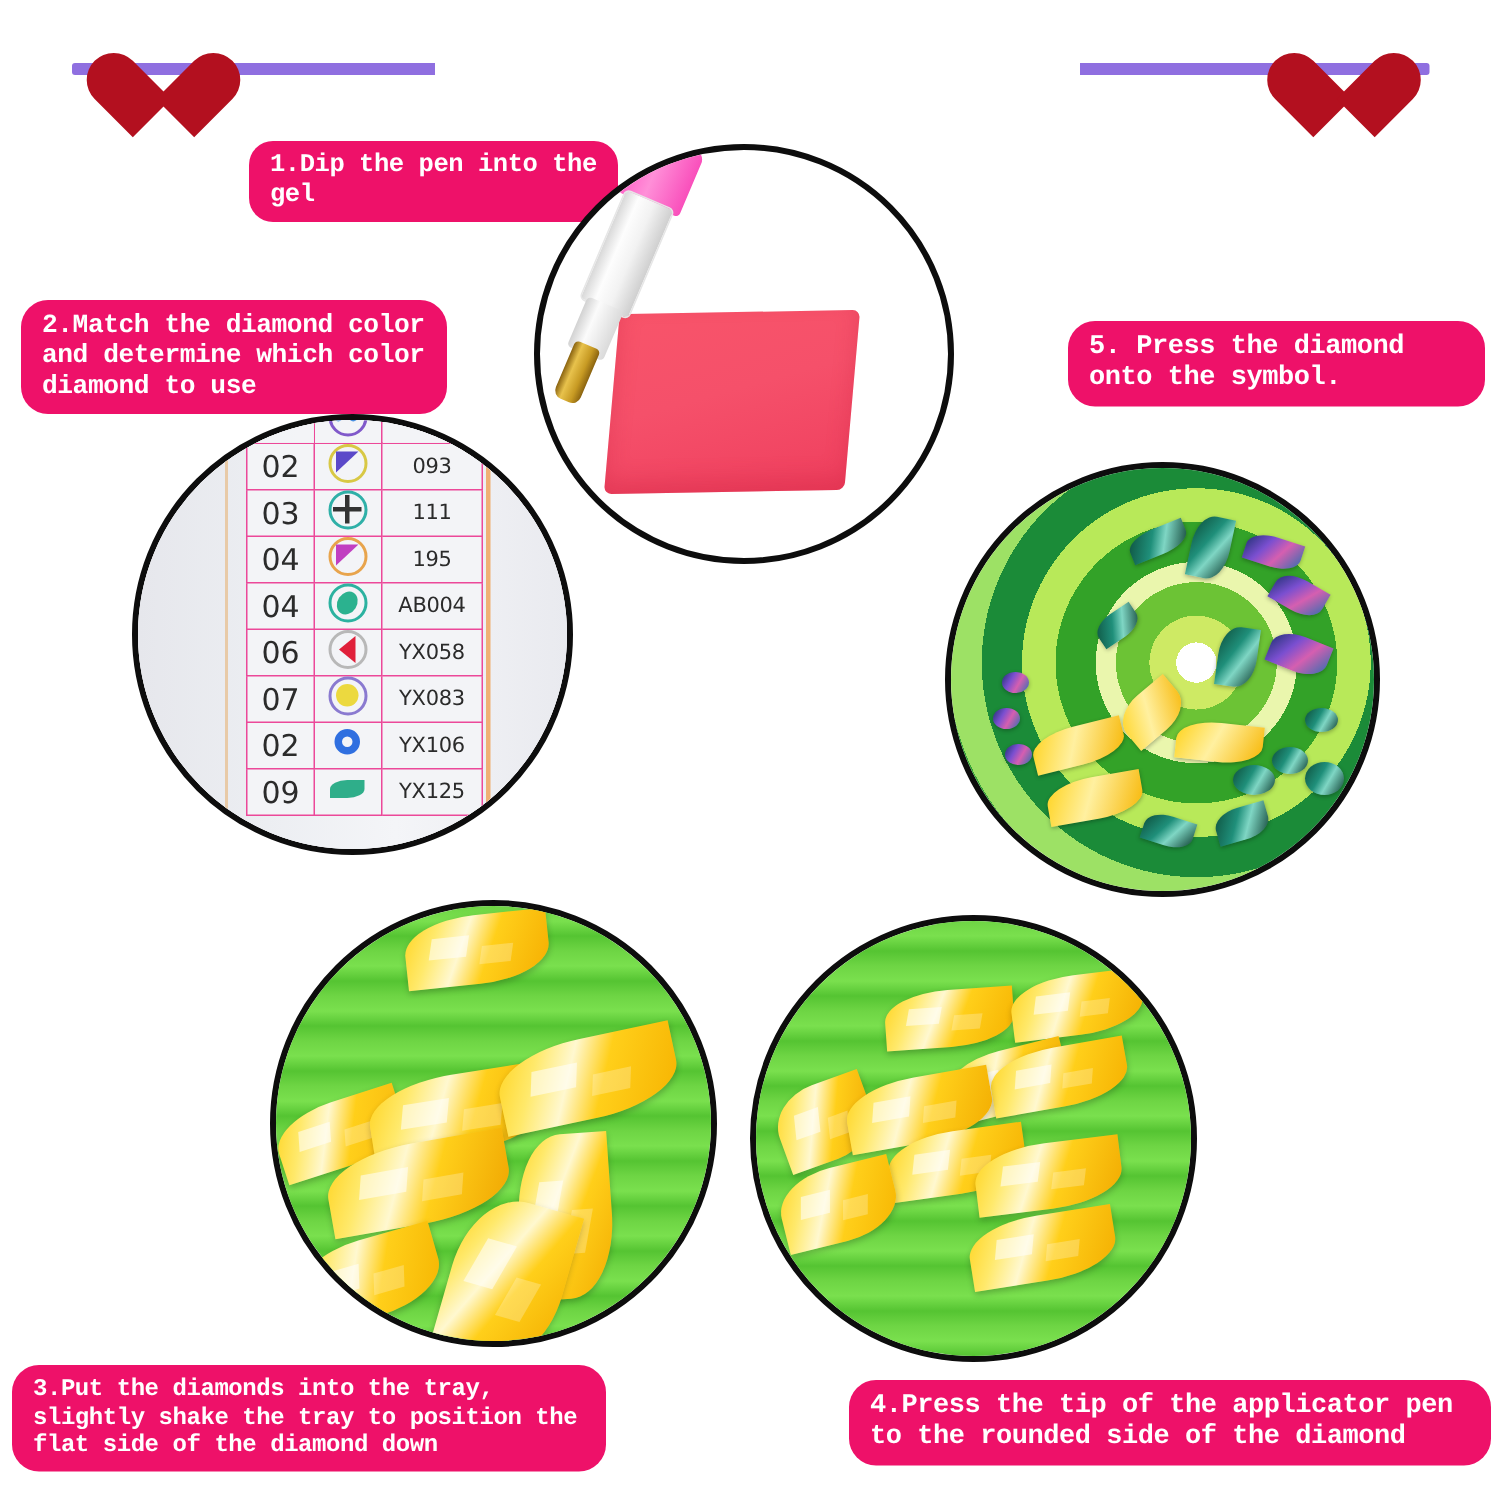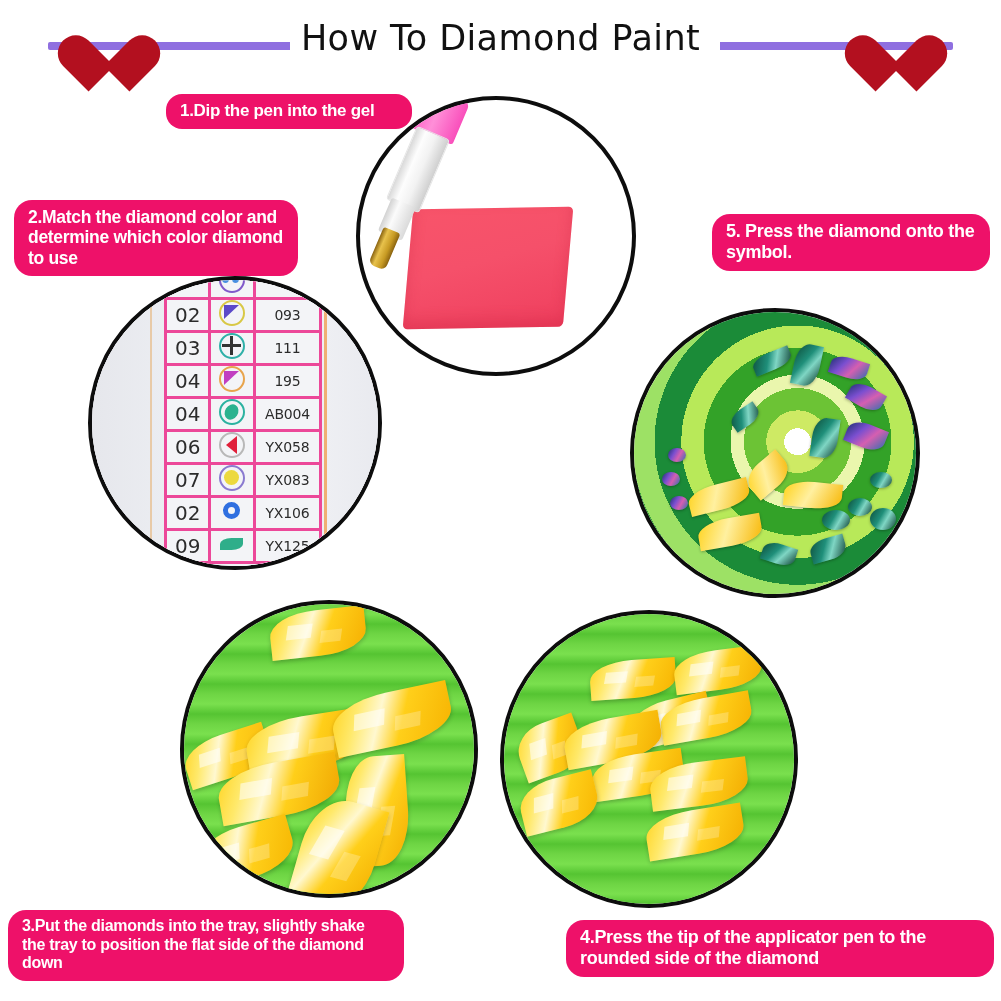--- a/index.html
+++ b/index.html
@@ -22,21 +22,21 @@
               font-family:"DejaVu Sans","Liberation Sans",sans-serif;
               font-size:35px;font-weight:400;color:#111;letter-spacing:.4px;
               line-height:44px;z-index:4;}
   #title-bg{position:absolute;left:290px;top:18px;width:430px;height:42px;
             background:#fff;z-index:3;}
 
   
   .label{position:absolute;background:#ee1169;color:#ffffff;border-radius:18px;
          font-weight:bold;line-height:1.16;padding:7px 14px 8px 14px;
          box-sizing:border-box;letter-spacing:-.3px;
-         font-family:Liberation Sans, sans-serif;}
+         font-family:Liberation Mono, monospace;}
   #label-1{left:166px;top:94px;width:246px;font-size:17px;border-radius:16px;}
   #label-2{left:14px;top:200px;width:284px;font-size:17.5px;}
   #label-5{left:712px;top:214px;width:278px;font-size:18px;}
   #label-3{left:8px;top:910px;width:396px;font-size:16px;}
   #label-4{left:566px;top:920px;width:428px;font-size:18px;}
 
   
   .circle{position:absolute;border-radius:50%;border:4px solid #0d0d0d;
           overflow:hidden;background:#fff;}
   #circle-1{left:356px;top:96px;width:272px;height:272px;}
@@ -67,21 +67,21 @@
 
   
   #chart-bg{position:absolute;inset:0;background:#e9eaef;}
   #chart-paper{position:absolute;left:0;top:0;right:0;bottom:0;
                background:linear-gradient(90deg,#e6e7ec 0%,#eceef2 30%,#f4f5f8 60%,#e9eaef 100%);}
   .orange-line{position:absolute;top:0;bottom:0;width:3px;background:#f0a35c;opacity:.85;}
   #orange-a{left:58px;width:2px;background:#e8c49a;}
   #orange-b{left:232px;}
   #table{position:absolute;left:72px;top:-16px;width:158px;
          border-collapse:collapse;font-family:"DejaVu Sans","Liberation Sans",sans-serif;}
-  #table td{border:3px solid #ec4899;height:28px;padding:0;text-align:center;
+  #table td{border:1px solid #ec4899;height:28px;padding:0;text-align:center;
             vertical-align:middle;font-size:15px;color:#2b2b2b;background:#f3f4f7;}
   #table td.num{width:44px;font-size:20px;}
   #table td.sym{width:44px;}
   #table td.code{width:66px;font-size:14px;letter-spacing:-.2px;}
   .sym-wrap{display:inline-block;width:26px;height:26px;position:relative;}
   .sym-ring{position:absolute;inset:0;border-radius:50%;border:2px solid #888;box-sizing:border-box;}
 
   
   .tray{position:absolute;inset:0;
         background:repeating-linear-gradient(180deg,#6ed544 0px,#7ae04e 10px,#55c432 20px,#6ed544 30px);}
@@ -106,21 +106,20 @@
   <div id="header-rule"></div>
   <div class="heart" id="heart-left">
     <div class="lobe l"></div>
       <div class="lobe r"></div>
   </div>
   <div class="heart" id="heart-right">
     <div class="lobe l"></div>
       <div class="lobe r"></div>
   </div>
   <div id="title-bg"></div>
-  <div id="page-title">How To Diamond Paint</div>
 </div>
 
 <div class="label" id="label-1">1.Dip the pen into the gel</div>
 
 <div class="circle" id="circle-1">
   <div id="gel-pad"></div>
   <div class="pen" id="pen1">
     <div class="pen-cap"></div>
     <div class="pen-barrel"></div>
     <div class="pen-neck"></div>

